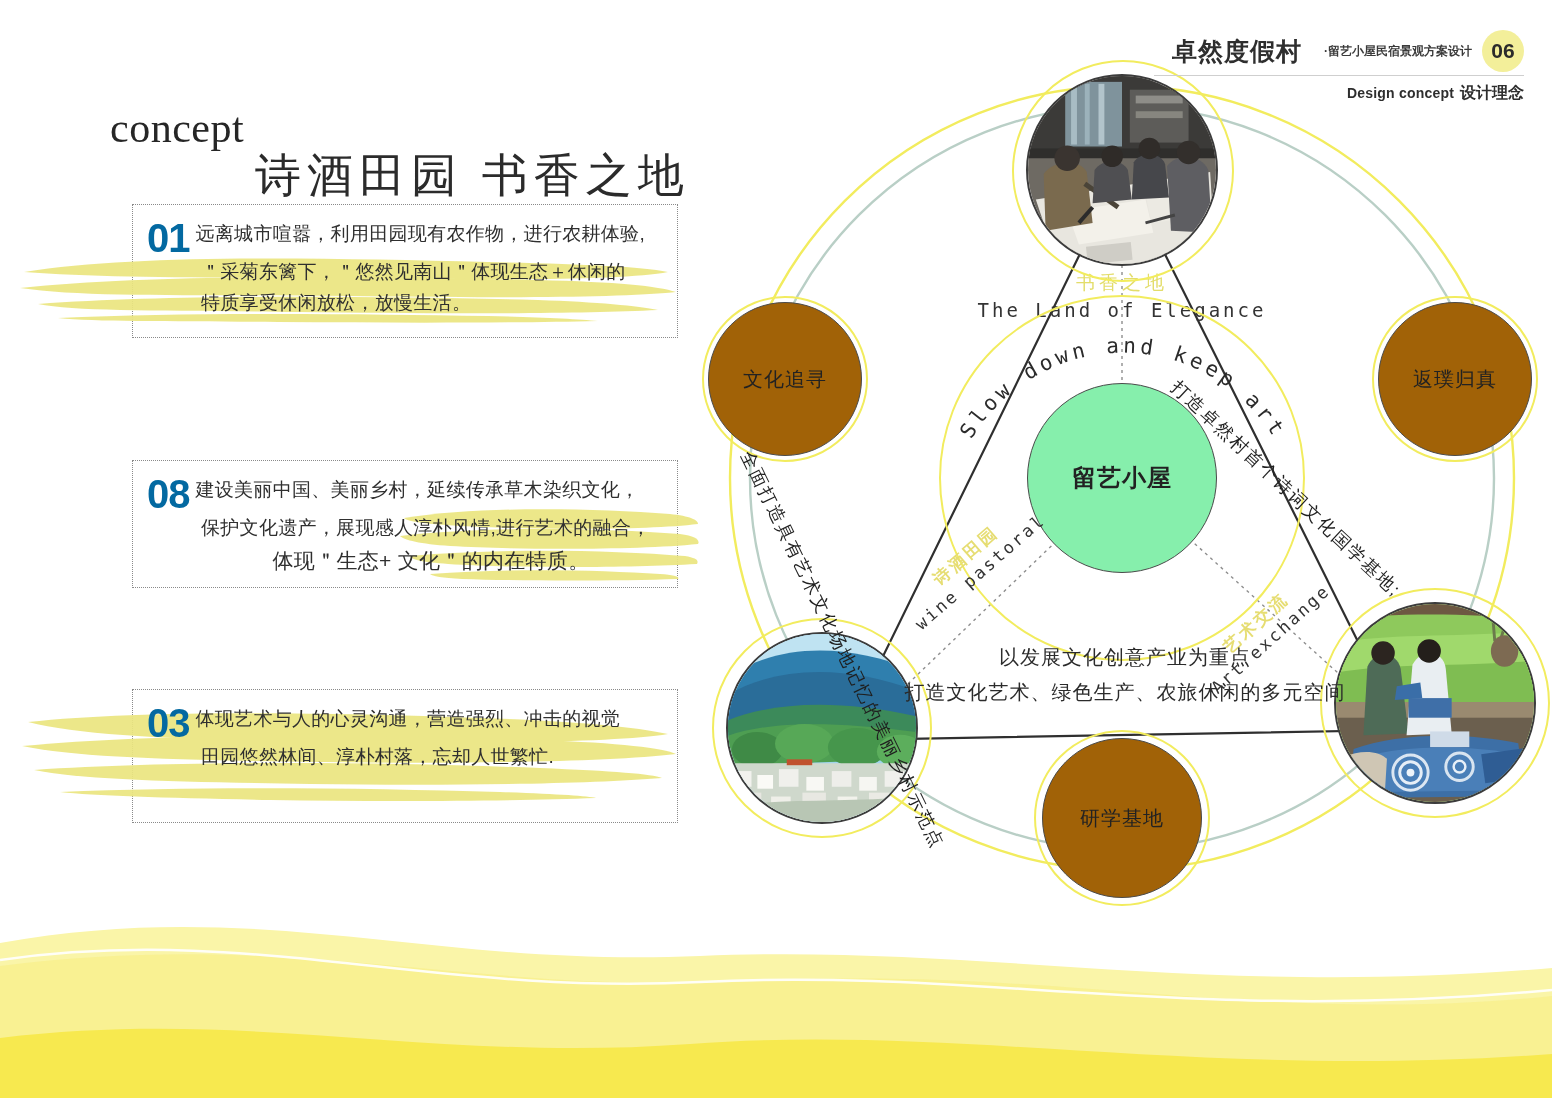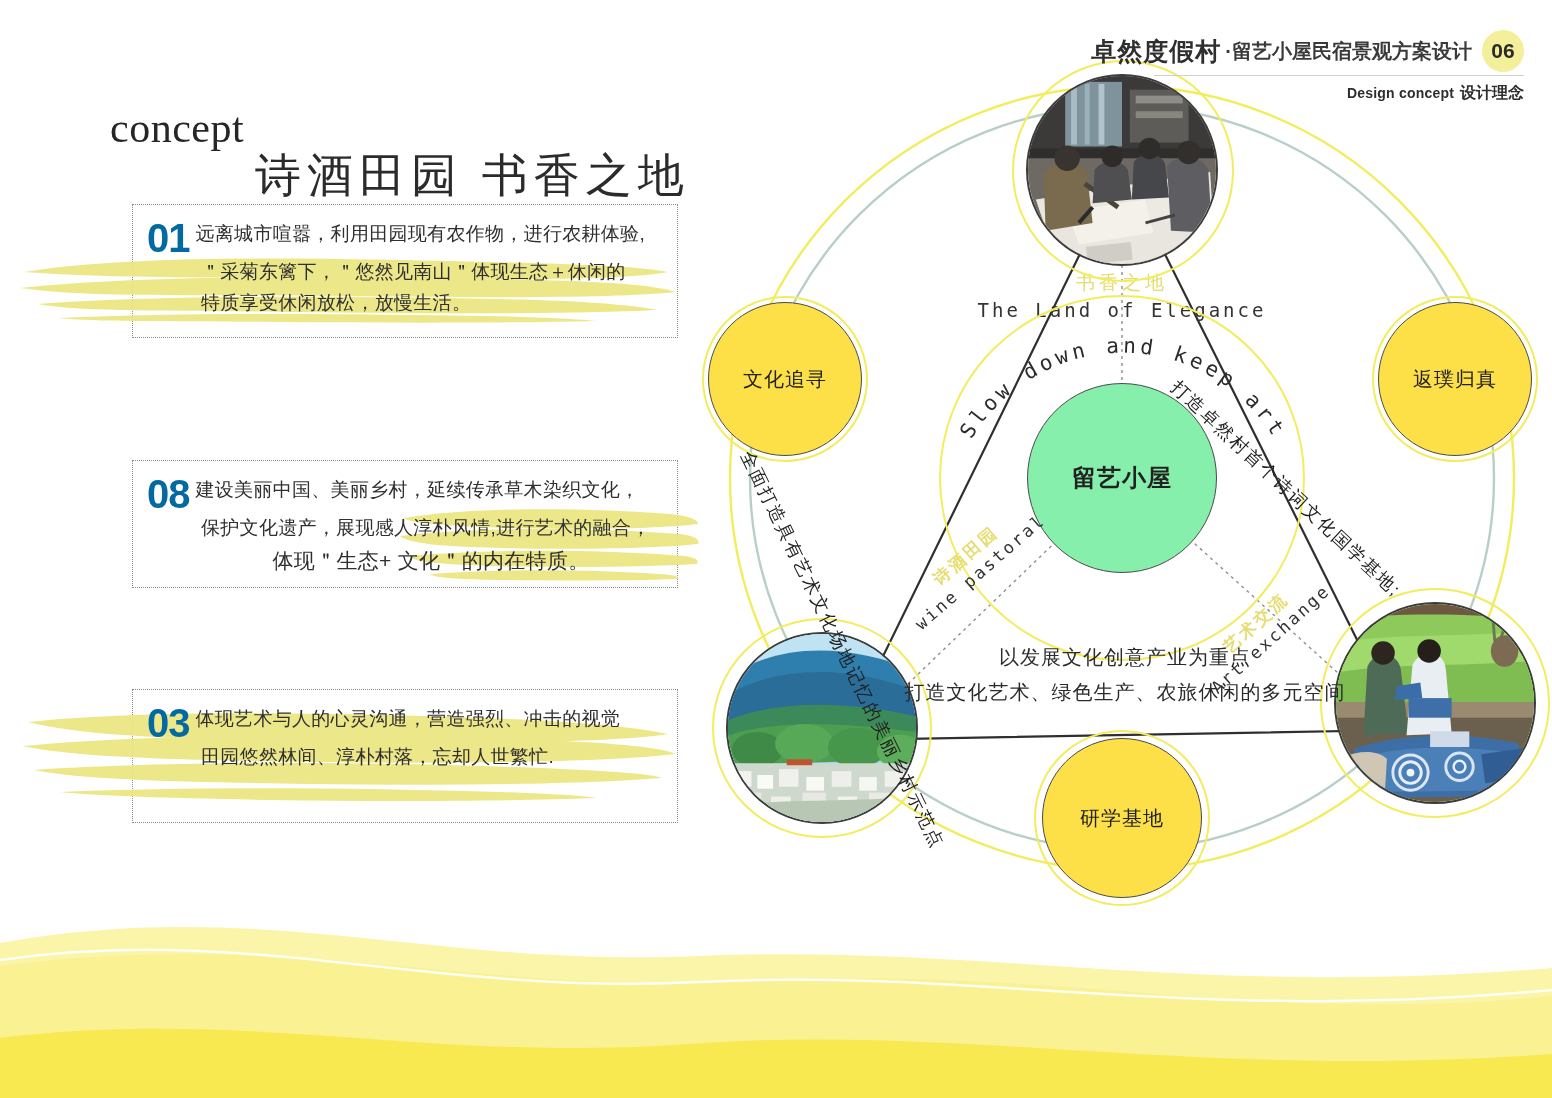--- a/index.html
+++ b/index.html
@@ -15,21 +15,21 @@
   .waves{position:absolute;left:0;bottom:0;width:1552px;height:250px;z-index:0;}
 
   
   .header{position:absolute;right:28px;top:30px;text-align:right;z-index:6;}
   .hdr-line1{display:flex;align-items:center;justify-content:flex-end;gap:0px;}
   .brand{
     font-family:Liberation Mono, monospace;
     font-size:25px;font-weight:700;color:#2e2e2e;letter-spacing:1px;
   }
   .brand-sub{
-    font-size:20px;color:#3a3a3a;font-weight:600;margin-left:4px;letter-spacing:0px;
+    font-size:12px;color:#3a3a3a;font-weight:600;margin-left:22px;letter-spacing:0px;
   }
   .pagebadge{
     width:42px;height:42px;border-radius:50%;background:#f3ef9a;
     display:flex;align-items:center;justify-content:center;
     font-size:21px;font-weight:700;color:#2b2b2b;margin-left:10px;
   }
   .hdr-rule{height:1px;background:#cfcfcf;width:370px;margin:3px 0 0 auto;}
   .hdr-line2{margin-top:7px;font-size:17px;color:#2e2e2e;font-weight:700;}
   .hdr-line2 .en{font-size:14px;letter-spacing:0.2px;}
   .hdr-line2 .cn{font-size:16px;margin-left:6px;}
@@ -61,21 +61,21 @@
   
   .diagram{position:absolute;left:690px;top:40px;width:860px;height:880px;z-index:4;}
   .diagram svg{position:absolute;left:0;top:0;}
 
   .node{
     position:absolute;border-radius:50%;
     display:flex;align-items:center;justify-content:center;
     box-sizing:border-box;
   }
   .label-node{
-    border:1.6px solid #4a4a4a;background:#fde047;
+    border:1.6px solid #4a4a4a;background:#a16207;
     font-size:20px;color:#222;letter-spacing:1px;
   }
   .ring-yellow{
     position:absolute;border-radius:50%;border:2.5px solid #f2ec5e;box-sizing:border-box;
   }
   .center-node{
     border:1.6px solid #4a4a4a;background:#86efac;font-size:24px;color:#222;letter-spacing:1px;font-weight:bold;
   }
   .photo{
     border-radius:50%;overflow:hidden;border:2px solid #3c3c3c;box-sizing:border-box;

